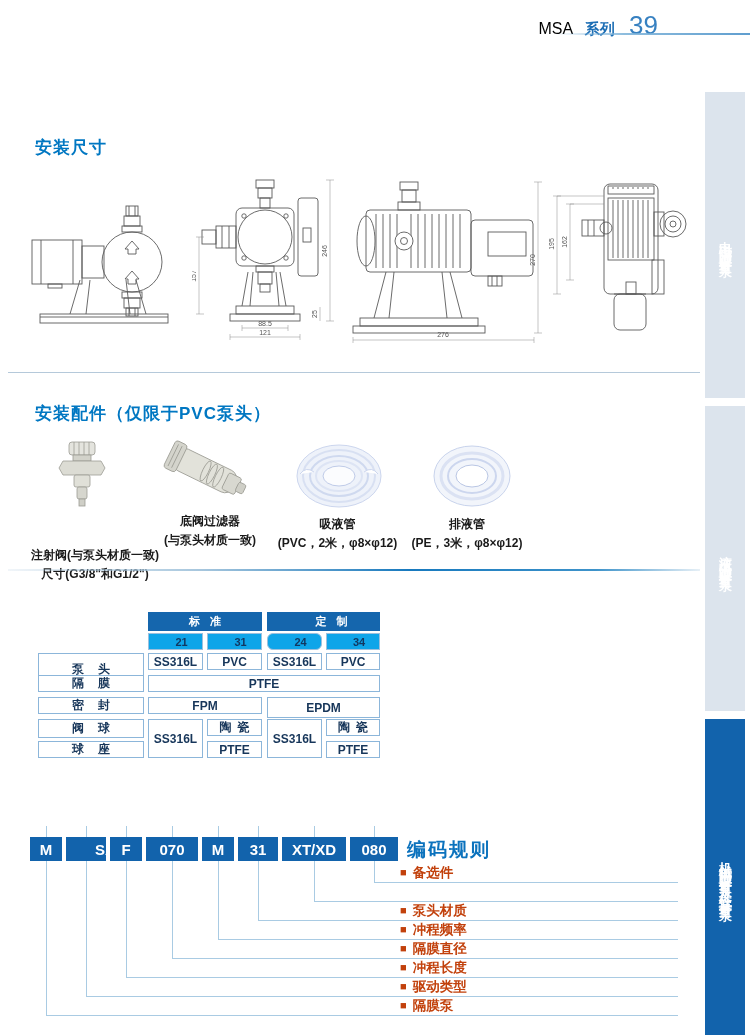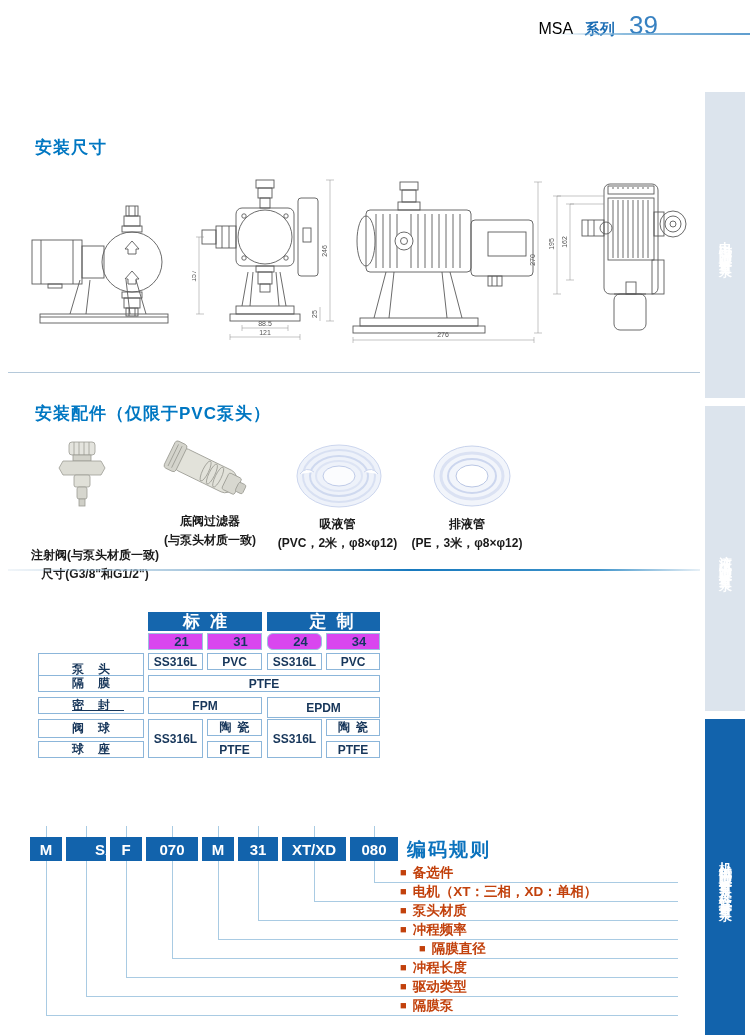--- a/index.html
+++ b/index.html
@@ -24,23 +24,23 @@
   .divider1 { position:absolute; top:372px; left:8px; width:692px; height:1px; background:#b5c9da; }
   .divider2 { position:absolute; top:569px; left:8px; width:692px; height:2px;
     background:linear-gradient(90deg, rgba(160,190,215,.15), #a6c6dd 28%, #1779be 58%, #3e93ca 85%, rgba(160,195,220,.25)); }
   
   .acc-caption { position:absolute; font-size:12px; font-weight:600; color:#1a1a1a;
     text-align:center; line-height:1.6; white-space:nowrap; }
   
   #spec-table { position:absolute; left:38px; top:612px; width:344px; height:150px; }
   .cell { position:absolute; border:1px solid #8cb6da; background:#fff; display:flex;
     align-items:center; justify-content:center; font-size:12px; font-weight:bold; color:#17365a; }
-  .cell.group { background:#1566ad; border-color:#1566ad; color:#fff; font-size:17px;
+  .cell.group { background:#1566ad; border-color:#1566ad; color:#fff; font-size:11px;
     letter-spacing:10px; text-indent:10px; }
-  .cell.sub { background:#d946ef; border-color:#9cc0de; color:#12365f; font-size:13px;padding-left:12px; }
+  .cell.sub { background:#0ea5e9; border-color:#9cc0de; color:#12365f; font-size:11px;padding-left:12px; }
   .cell.rowlabel { letter-spacing:14px; text-indent:14px; }
   .cell.cjk { letter-spacing:6px; text-indent:6px; }
   
   .code-box { position:absolute; top:837px; height:24px; background:#1263ac; color:#fff;
     font-weight:bold; font-size:15px; display:flex; align-items:center; justify-content:center; }
   .code-title { position:absolute; left:407px; top:837px; color:#0b72bd; font-size:19px;
     font-weight:bold; letter-spacing:2px; }
   .stub, .vline { position:absolute; width:1px; background:#a9cbe3; }
   .stub { top:826px; height:11px; }
   .hline { position:absolute; height:1px; background:#a9cbe3; }
@@ -273,21 +273,21 @@
     <div class="cell group" style="left:110px; top:0; width:114px; height:19px;">标准</div>
     <div class="cell group" style="left:229px; top:0; width:113px; height:19px;padding-left:16px;">定制</div>
 
     <div class="cell sub" style="left:110px; top:21px; width:55px; height:17px;">21</div>
     <div class="cell sub" style="left:169px; top:21px; width:55px; height:17px;">31</div>
     <div class="cell sub" style="left:229px; top:21px; width:55px; height:17px;border-radius:6px;">24</div>
     <div class="cell sub" style="left:288px; top:21px; width:54px; height:17px;">34</div>
 
     <div class="cell rowlabel" style="left:0; top:41px; width:106px; height:33px;">泵头</div>
     <div class="cell rowlabel" style="left:0; top:63px; width:106px; height:17px;">隔膜</div>
-    <div class="cell rowlabel" style="left:0; top:85px; width:106px; height:17px;text-decoration:underline;">密封</div>
+    <div class="cell rowlabel" style="left:0; top:85px; width:106px; height:17px;">密封</div>
     <div class="cell rowlabel" style="left:0; top:107px; width:106px; height:19px;">阀球</div>
     <div class="cell rowlabel" style="left:0; top:129px; width:106px; height:17px;">球座</div>
 
     <div class="cell" style="left:110px; top:41px; width:55px; height:17px;">SS316L</div>
     <div class="cell" style="left:169px; top:41px; width:55px; height:17px;">PVC</div>
     <div class="cell" style="left:229px; top:41px; width:55px; height:17px;">SS316L</div>
     <div class="cell" style="left:288px; top:41px; width:54px; height:17px;">PVC</div>
 
     <div class="cell" style="left:110px; top:63px; width:232px; height:17px;">PTFE</div>
 
@@ -336,30 +336,27 @@
   <div class="hline" style="left:258px; top:920px;  width:420px;"></div>
   <div class="hline" style="left:218px; top:939px;  width:460px;"></div>
   <div class="hline" style="left:172px; top:958px;  width:506px;"></div>
   <div class="hline" style="left:126px; top:977px;  width:552px;"></div>
   <div class="hline" style="left:86px;  top:996px;  width:592px;"></div>
   <div class="hline" style="left:46px;  top:1015px; width:632px;"></div>
 
   <div class="code-item" style="top:864px;">
     <span class="sq">■</span><span>备选件</span>
   </div>
-  <div class="code-item" style="top:883px;">
-    <span class="sq">■</span><span>电机（XT：三相，XD：单相）</span>
-  </div>
   <div class="code-item" style="top:902px;">
     <span class="sq">■</span><span>泵头材质</span>
   </div>
   <div class="code-item" style="top:921px;">
     <span class="sq">■</span><span>冲程频率</span>
   </div>
-  <div class="code-item" style="top:940px;margin-left:19px;">
+  <div class="code-item" style="top:940px;">
     <span class="sq">■</span><span>隔膜直径</span>
   </div>
   <div class="code-item" style="top:959px;">
     <span class="sq">■</span><span>冲程长度</span>
   </div>
   <div class="code-item" style="top:978px;">
     <span class="sq">■</span><span>驱动类型</span>
   </div>
   <div class="code-item" style="top:997px;">
     <span class="sq">■</span><span>隔膜泵</span>

